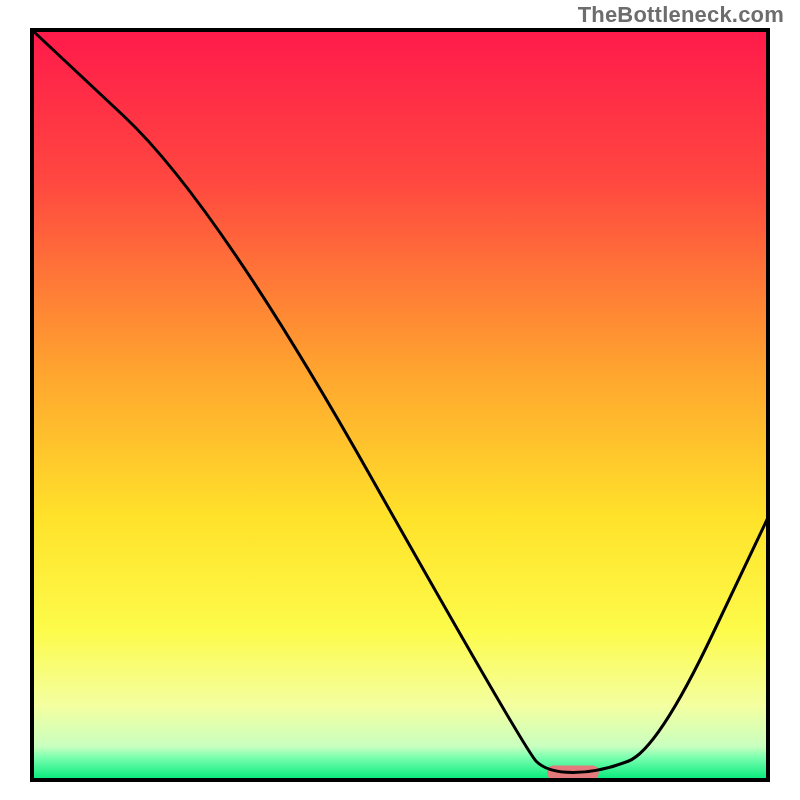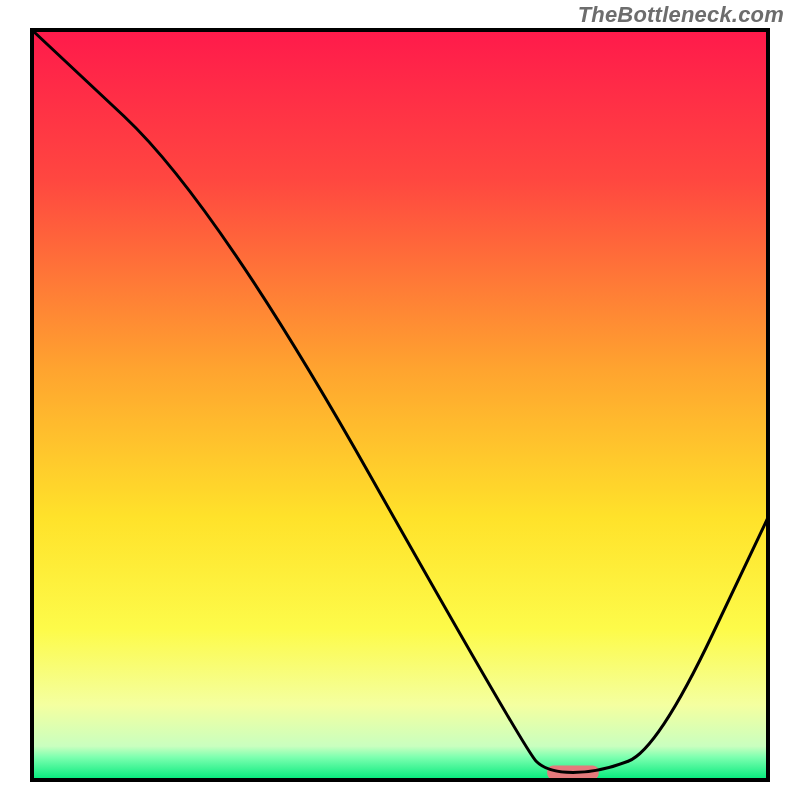--- a/index.html
+++ b/index.html
@@ -7,21 +7,20 @@
     padding: 0;
     width: 800px;
     height: 800px;
     background: #ffffff;
     font-family: Arial, Helvetica, sans-serif;
   }
   .container {
     position: relative;
     width: 792px;
     height: 800px;
-    font-style: italic;
   }
   .watermark {
     position: absolute;
     top: 2px;
     right: 8px;
     font-size: 22px;
     font-weight: 600;
     color: #6d6d6d;
     letter-spacing: 0.2px;
   }

